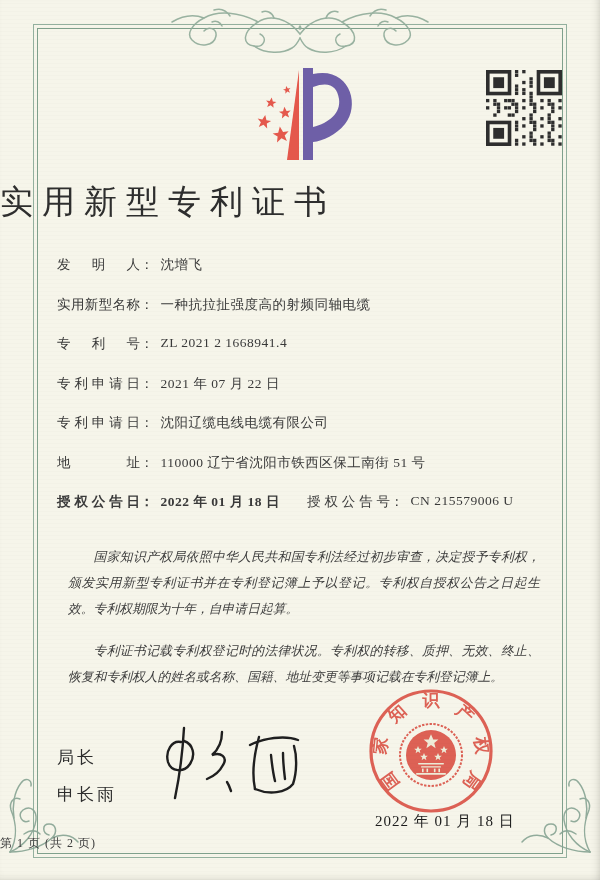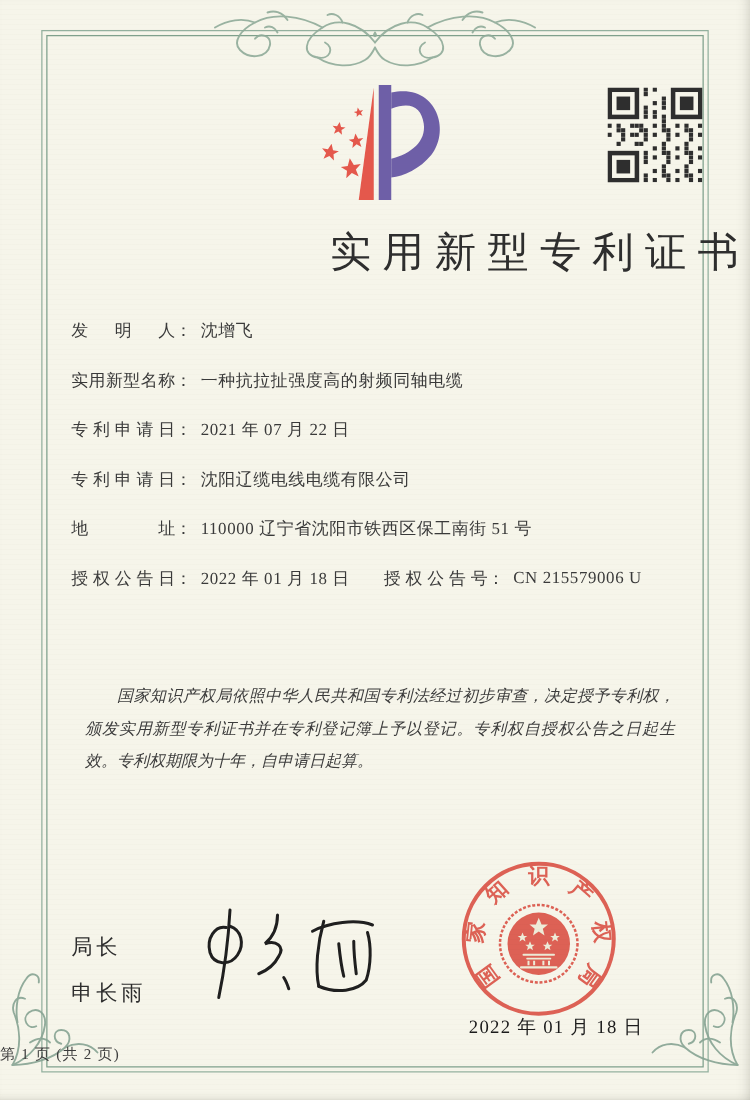--- a/index.html
+++ b/index.html
@@ -25,34 +25,34 @@
   }
   .ornament{position:absolute;pointer-events:none;}
   .cert-no{
     position:absolute;left:48px;top:78px;
     font-size:14px;letter-spacing:2px;color:#474747;
   }
   .logo{position:absolute;left:237px;top:60px;}
   .qr{position:absolute;left:486px;top:70px;}
   .title{
     position:absolute;left:0;right:0;top:180px;
-    text-align:right;font-size:33px;font-weight:500;
+    text-align:left;font-size:33px;font-weight:500;
     letter-spacing:9px;color:#2e2e2e;margin:0;
   }
   .fields{position:absolute;left:57px;right:40px;top:256px;font-size:13.5px;color:#3a3a3a;}
   .frow{height:39.5px;white-space:nowrap;}
   .flabel{
     display:inline-block;width:83px;
     text-align:justify;text-align-last:justify;
     vertical-align:top;
   }
   .fcolon{display:inline-block;vertical-align:top;}
   .fvalue{display:inline-block;margin-left:7px;letter-spacing:.5px;vertical-align:top;}
   .frow-split{display:flex;}
-  .fcol1{width:250px;}
+  .fcol1{width:250px;font-weight:bold;}
   .paras{
     position:absolute;left:52px;right:44px;top:528px;
     font-size:12.8px;line-height:26px;color:#3c3c3c;
     font-style:italic;
   }
   .paras p{margin:16px;text-indent:2em;text-align:justify;}
   .signer{position:absolute;left:57px;top:746px;font-size:17px;color:#2d2d2d;letter-spacing:3px;}
   .signer div{margin-bottom:14px;}
   .signature{position:absolute;left:150px;top:720px;}
   .seal{position:absolute;left:364px;top:684px;mix-blend-mode:multiply;opacity:.9;}
@@ -244,40 +244,44 @@
   <h1 class="title">实用新型专利证书</h1>
 
   <div class="fields">
     <div class="frow">
       <span class="flabel">发明人</span><span class="fcolon">：</span><span class="fvalue">沈增飞</span>
     </div>
     <div class="frow">
       <span class="flabel">实用新型名称</span><span class="fcolon">：</span><span class="fvalue">一种抗拉扯强度高的射频同轴电缆</span>
     </div>
     <div class="frow">
+      <span class="flabel">专利号</span><span class="fcolon">：</span><span class="fvalue">ZL 2021 2 1668941.4</span>
+    </div>
+    <div class="frow">
       <span class="flabel">专利申请日</span><span class="fcolon">：</span><span class="fvalue">2021 年 07 月 22 日</span>
     </div>
     <div class="frow">
       <span class="flabel">专利申请日</span><span class="fcolon">：</span><span class="fvalue">沈阳辽缆电线电缆有限公司</span>
     </div>
     <div class="frow">
       <span class="flabel">地址</span><span class="fcolon">：</span><span class="fvalue">110000 辽宁省沈阳市铁西区保工南街 51 号</span>
     </div>
     <div class="frow frow-split">
       <div class="fcol1">
         <span class="flabel">授权公告日</span><span class="fcolon">：</span><span class="fvalue">2022 年 01 月 18 日</span>
       </div>
       <div>
         <span class="flabel">授权公告号</span><span class="fcolon">：</span><span class="fvalue">CN 215579006 U</span>
       </div>
     </div>
   </div>
 
   <div class="paras">
     <p>国家知识产权局依照中华人民共和国专利法经过初步审查，决定授予专利权，颁发实用新型专利证书并在专利登记簿上予以登记。专利权自授权公告之日起生效。专利权期限为十年，自申请日起算。</p>
+    <p>专利证书记载专利权登记时的法律状况。专利权的转移、质押、无效、终止、恢复和专利权人的姓名或名称、国籍、地址变更等事项记载在专利登记簿上。</p>
   </div>
 
   <div class="signer">
     <div>局长</div>
     <div>申长雨</div>
   </div>
 
   <svg class="signature" width="180" height="88" viewBox="0 0 180 88">
     <g fill="none" stroke="#1f1f1f" stroke-width="2.4" stroke-linecap="round">
       <path d="M31,22 C22,20 15,31 18,42 C21,52 34,53 40,44 C46,35 43,24 34,21"></path>

